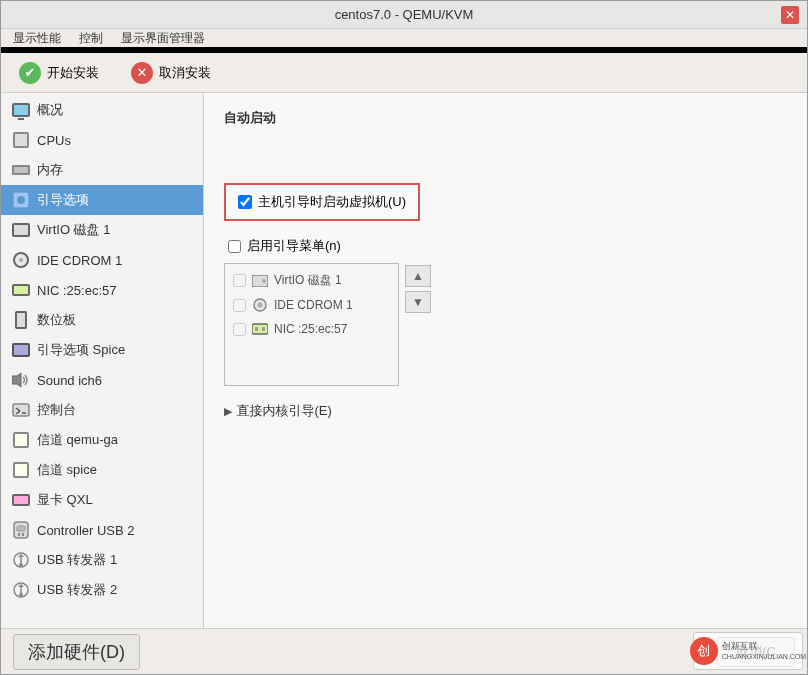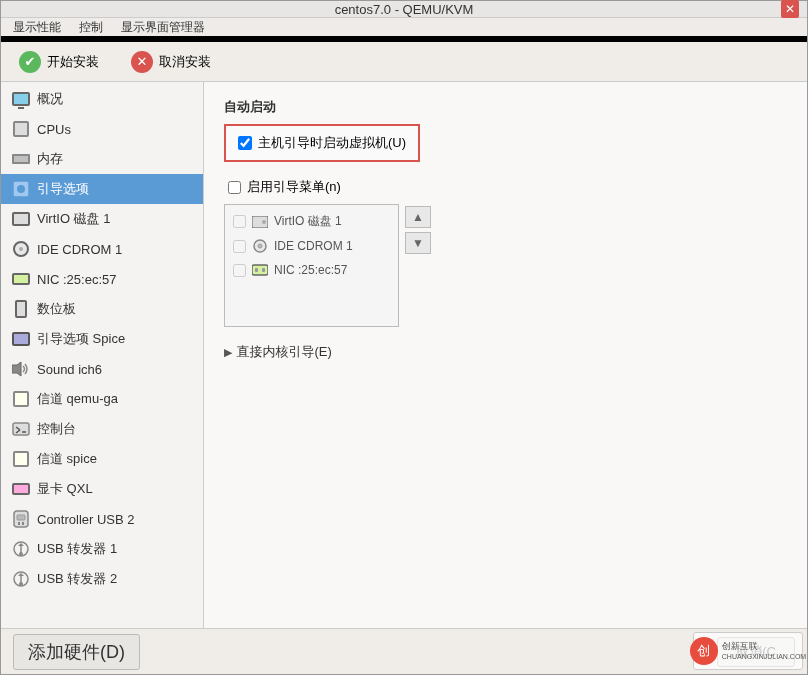--- a/index.html
+++ b/index.html
@@ -19,21 +19,21 @@
       background: #f2f1f0;
       border: 1px solid #999;
       display: flex;
       flex-direction: column;
       box-shadow: 2px 2px 8px rgba(0,0,0,0.4);
       position: relative;
     }
     .title-bar {
       background: #e8e6e4;
       border-bottom: 1px solid #ccc;
-      height: 17px;
+      height: 28px;
       display: flex;
       align-items: center;
       justify-content: space-between;
       padding: 0 8px;
     }
     .title-text {
       font-size: 13px;
       color: #333;
       flex: 1;
       text-align: center;
@@ -151,20 +151,21 @@
       margin-bottom: 8px;
     }
     .autostart-box {
       border: 2px solid #d9534f;
       padding: 8px 12px;
       display: inline-flex;
       align-items: center;
       gap: 6px;
       margin-bottom: 16px;
       background: #fafafa;
+      margin-top: 48px;
     }
     .autostart-box input[type=checkbox] {
       width: 14px;
       height: 14px;
     }
     .boot-section-title {
       font-size: 13px;
       font-weight: bold;
       color: #333;
       margin-bottom: 8px;
@@ -494,35 +495,35 @@
             <polygon points="0,4 5,4 9,1 9,15 5,12 0,12" fill="#888" stroke="#666" stroke-width="1"></polygon>
             <path d="M11,5 Q14,8 11,11" fill="none" stroke="#888" stroke-width="1.5"></path>
             <path d="M13,3 Q17,8 13,13" fill="none" stroke="#888" stroke-width="1.5"></path>
           </svg>
         </div>
         <span>Sound ich6</span>
       </div>
 
       <div class="sidebar-item">
         <div class="sidebar-icon">
-          <div class="icon-channel"></div>
-        </div>
-        <span>信道 qemu-ga</span>
-      </div>
-
-      <div class="sidebar-item">
-        <div class="sidebar-icon">
           <svg width="18" height="14" viewBox="0 0 18 14">
             <rect x="1" y="1" width="16" height="12" rx="2" fill="#ddd" stroke="#888" stroke-width="1.5"></rect>
             <line x1="4" y1="5" x2="8" y2="8" stroke="#555" stroke-width="1.5"></line>
             <line x1="4" y1="11" x2="8" y2="8" stroke="#555" stroke-width="1.5"></line>
             <line x1="10" y1="10" x2="14" y2="10" stroke="#555" stroke-width="1.5"></line>
           </svg>
         </div>
         <span>控制台</span>
+      </div>
+
+      <div class="sidebar-item">
+        <div class="sidebar-icon">
+          <div class="icon-channel"></div>
+        </div>
+        <span>信道 qemu-ga</span>
       </div>
 
       <div class="sidebar-item">
         <div class="sidebar-icon">
           <div class="icon-channel"></div>
         </div>
         <span>信道 spice</span>
       </div>
 
       <div class="sidebar-item">

